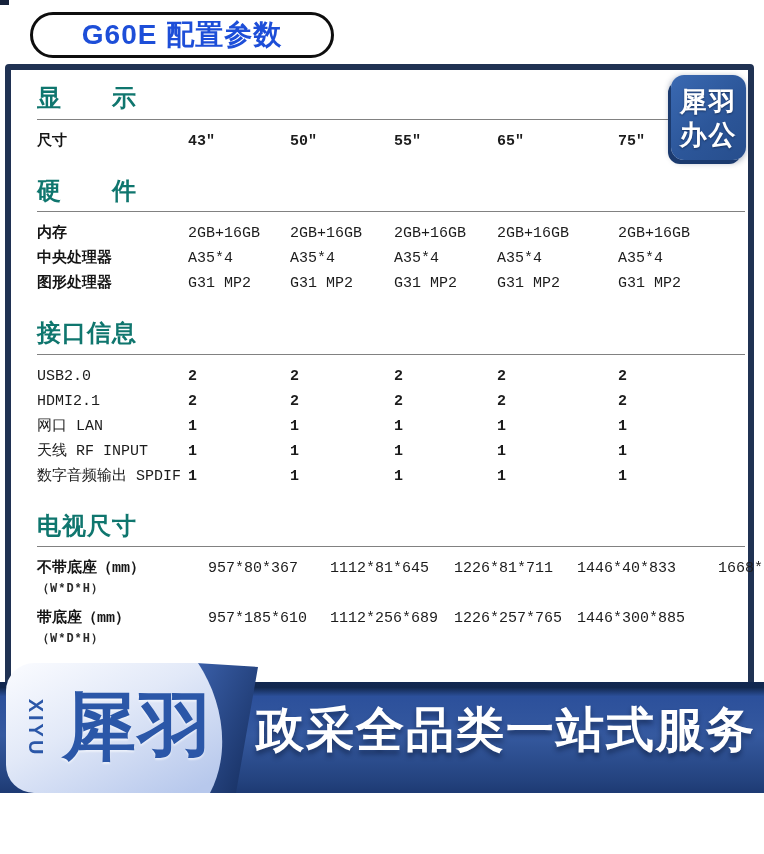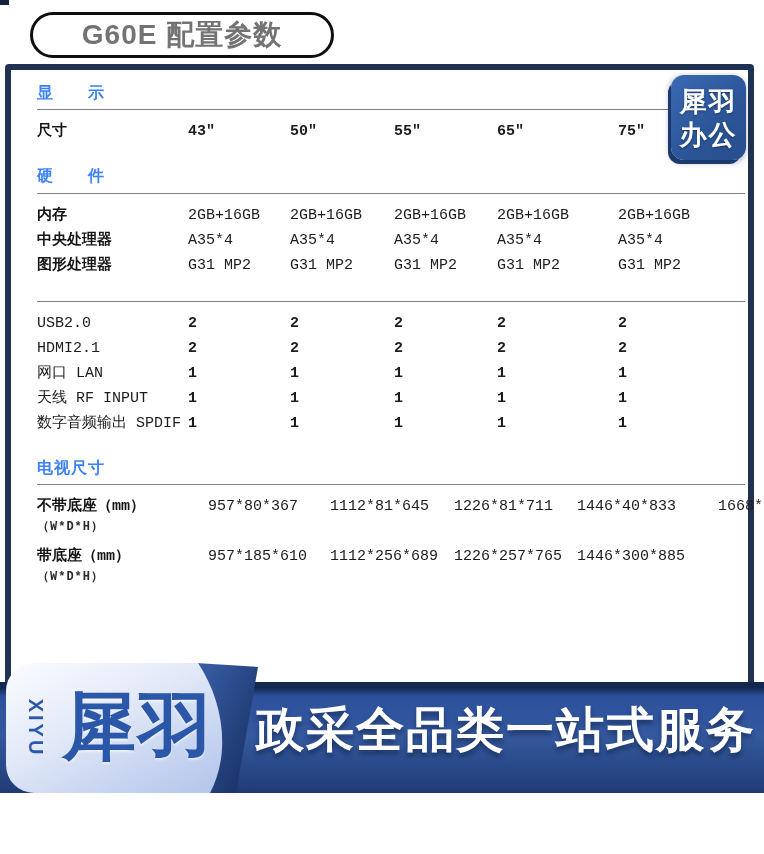--- a/index.html
+++ b/index.html
@@ -10,34 +10,34 @@
     color:#1c1c1c;
   }
   
   .artifact{position:absolute;left:0;top:0;width:9px;height:5px;background:#17233c;}
 
   
   .title-pill{
     position:absolute;left:30px;top:12px;width:298px;height:40px;
     border:3px solid #0e0e0e;border-radius:24px;background:#ffffff;
     display:flex;align-items:center;justify-content:center;
-    font-size:28px;font-weight:700;letter-spacing:1px;color:#737373;
+    font-size:28px;font-weight:700;letter-spacing:1px;color:#1d4ed8;
   }
 
   
   .spec-box{
     position:absolute;left:5px;top:64px;width:749px;height:630px;
     border:6px solid #203253;border-radius:4px;background:#ffffff;
     box-sizing:border-box;
     padding:14px 3px 0 26px;
   }
   .section{margin-top:0;}
   .section + .section{margin-top:23px;}
   .sec-heading{
-    font-size:16px;font-weight:700;color:#3b82f6;letter-spacing:1px;
+    font-size:24px;font-weight:700;color:#0f766e;letter-spacing:1px;
     padding-bottom:7px;line-height:1.15;
   }
   .sec-rule{border-bottom:1.5px solid #818181;margin-bottom:9px;}
   .row{
     display:grid;grid-template-columns:151px 102px 104px 103px 121px 1fr;
     align-items:start;line-height:25px;font-family:Liberation Mono, monospace;
   }
   .row.gap{margin-bottom:9px;gap:20px;}
   .cell-label{font-size:15px;color:#1c1c1c;}
   .cell-label.lb{font-weight:700;color:#151515;}
@@ -141,20 +141,21 @@
             <div>图形处理器</div>
           </div>
           <div class="cell-val">G31 MP2</div>
           <div class="cell-val">G31 MP2</div>
           <div class="cell-val">G31 MP2</div>
           <div class="cell-val">G31 MP2</div>
           <div class="cell-val">G31 MP2</div>
         </div>
       </div>
       <div class="section">
+        <div class="sec-heading">接口信息</div>
         <div class="sec-rule"></div>
         <div class="row">
           <div class="cell-label">
             <div>USB2.0</div>
           </div>
           <div class="cell-val vb">2</div>
           <div class="cell-val vb">2</div>
           <div class="cell-val vb">2</div>
           <div class="cell-val vb">2</div>
           <div class="cell-val vb">2</div>

